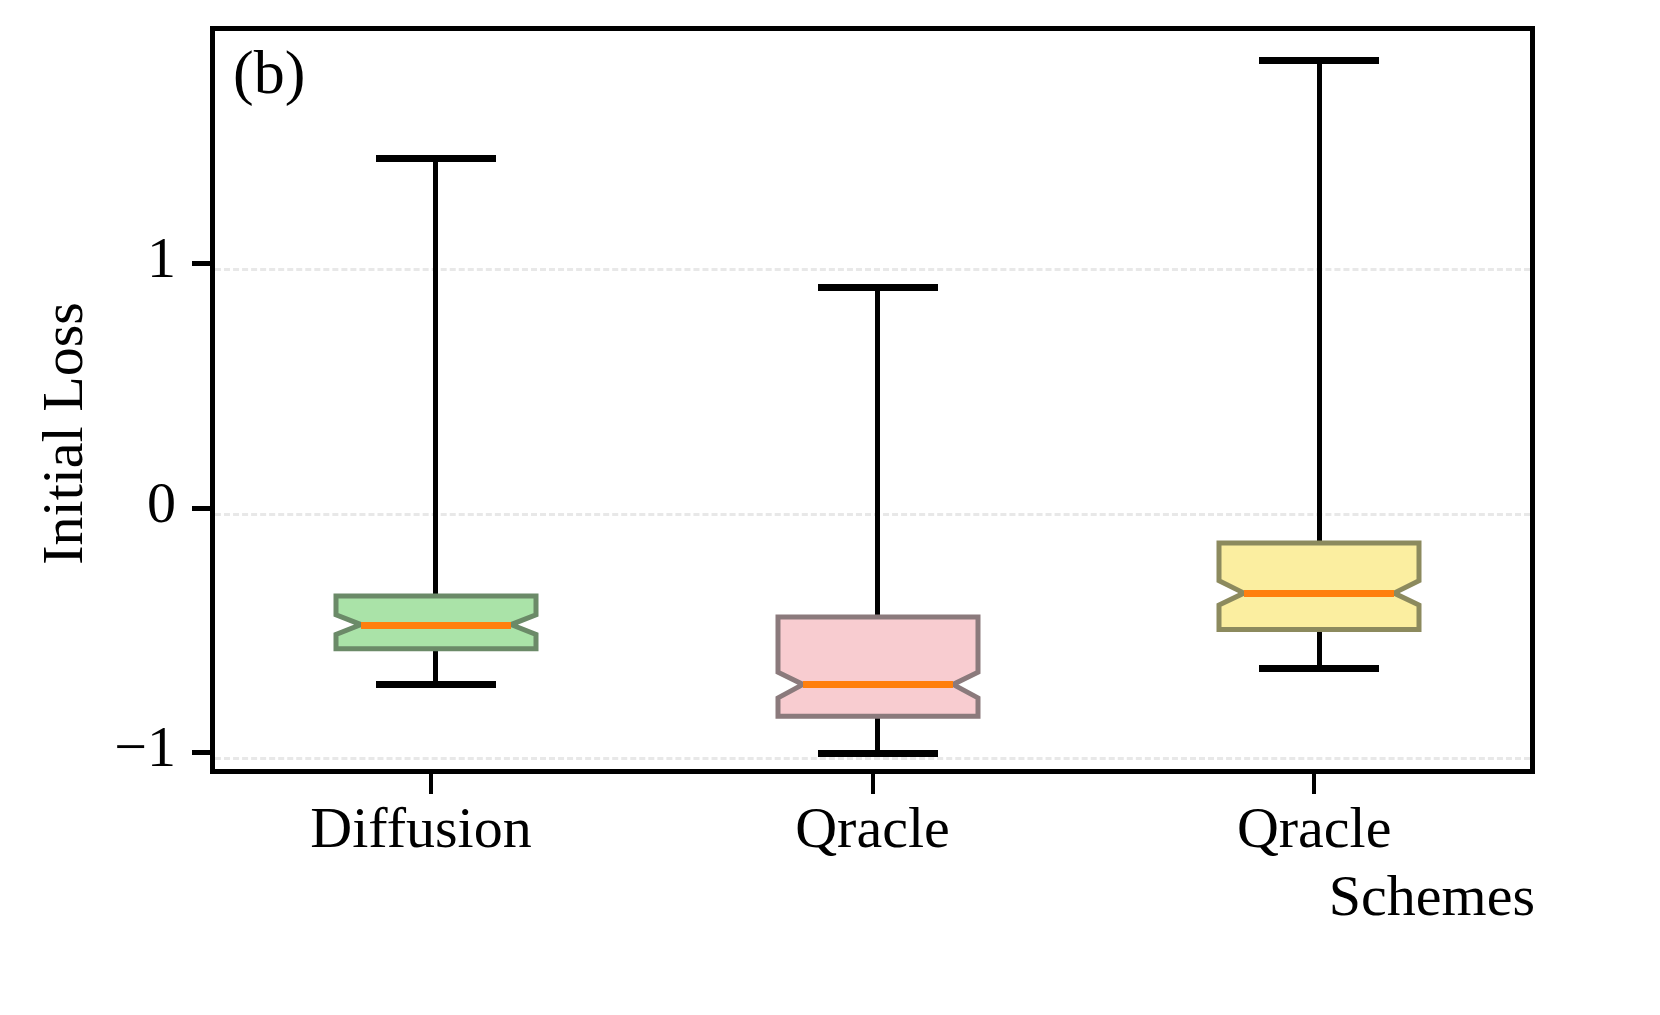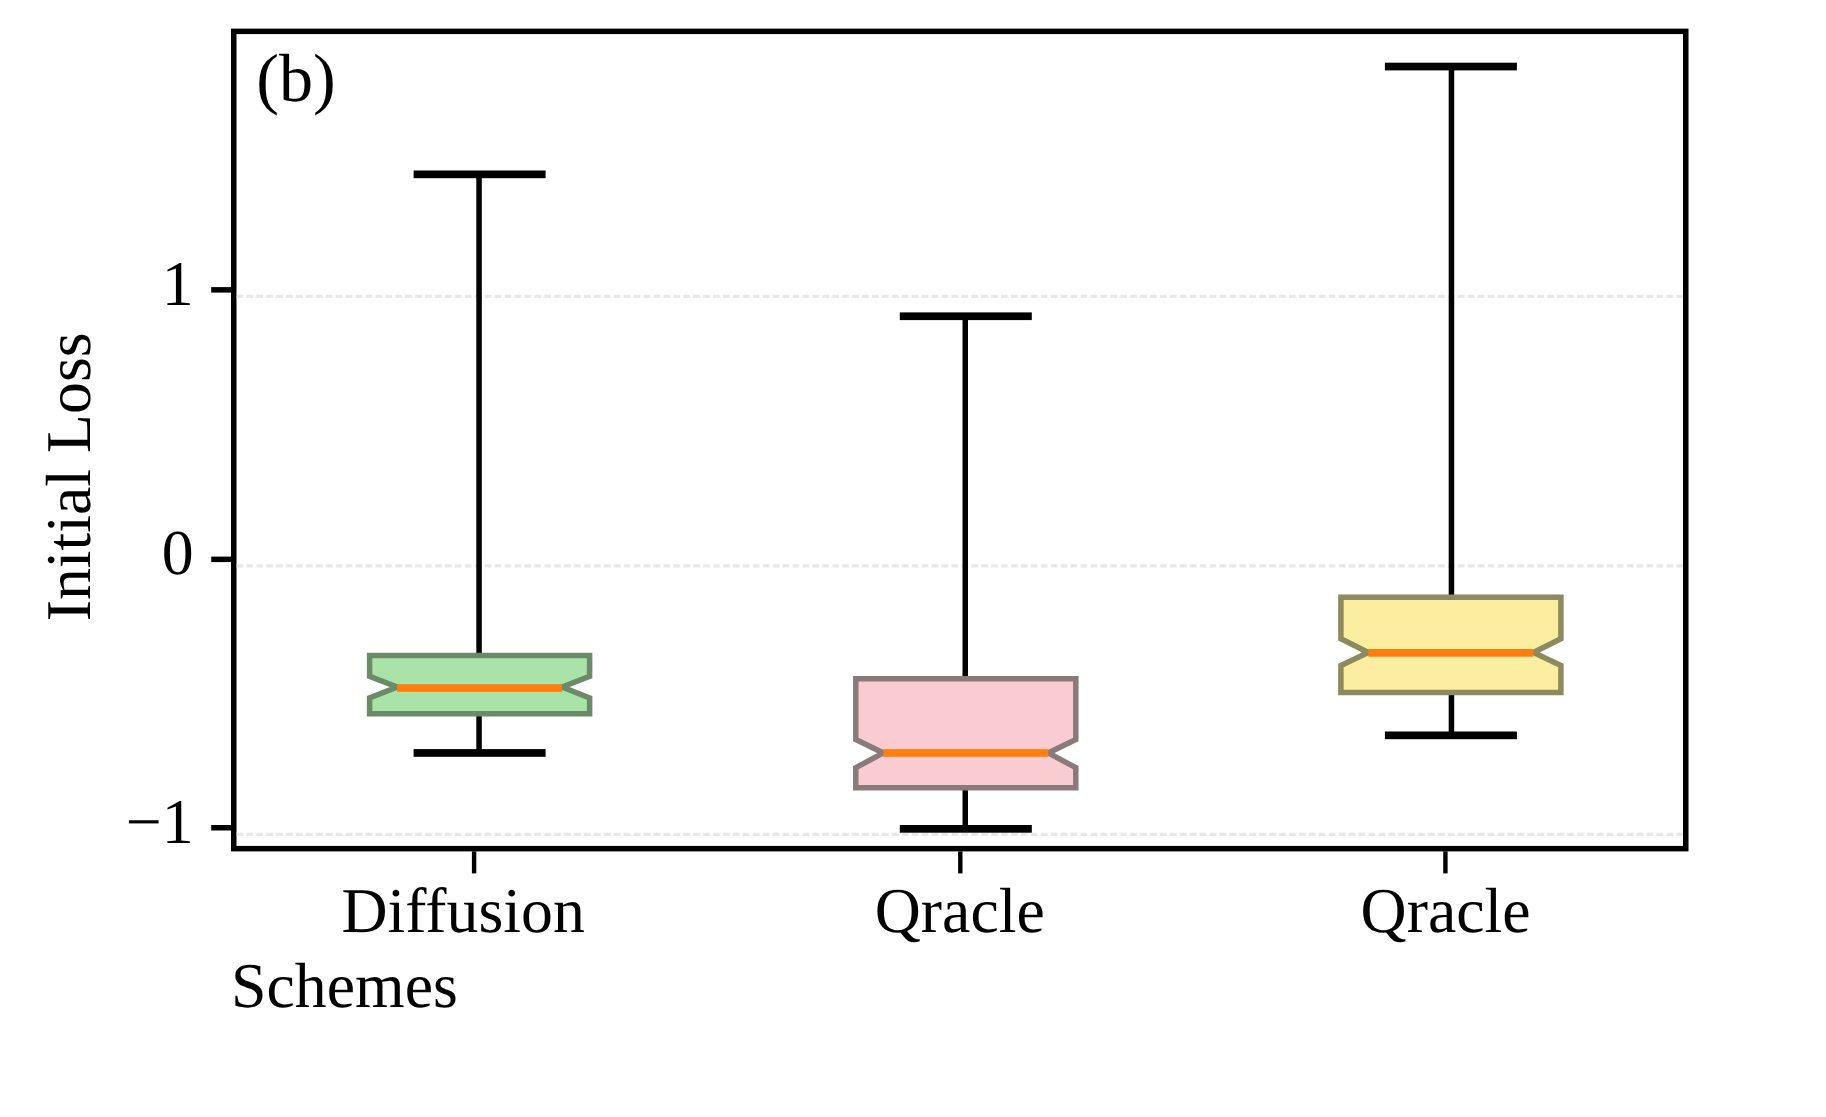--- a/index.html
+++ b/index.html
@@ -83,21 +83,21 @@
     transform-origin:center center;
     font-size:58px;
     color:#000;
     font-family:"Liberation Serif",serif;
   }
   #xlabel{
     position:absolute;
     left:210px;
     top:862px;
     width:1325px;
-    text-align:left;
+    text-align:right;
     font-size:58px;
     color:#000;
     font-family:"Liberation Serif",serif;
   }
 
   
   .whisker-line{position:absolute;width:5px;background:#000;}
   .whisker-cap{position:absolute;height:7px;background:#000;}
   .box-shape{position:absolute;}
   .box-shape svg{display:block;overflow:visible;}

